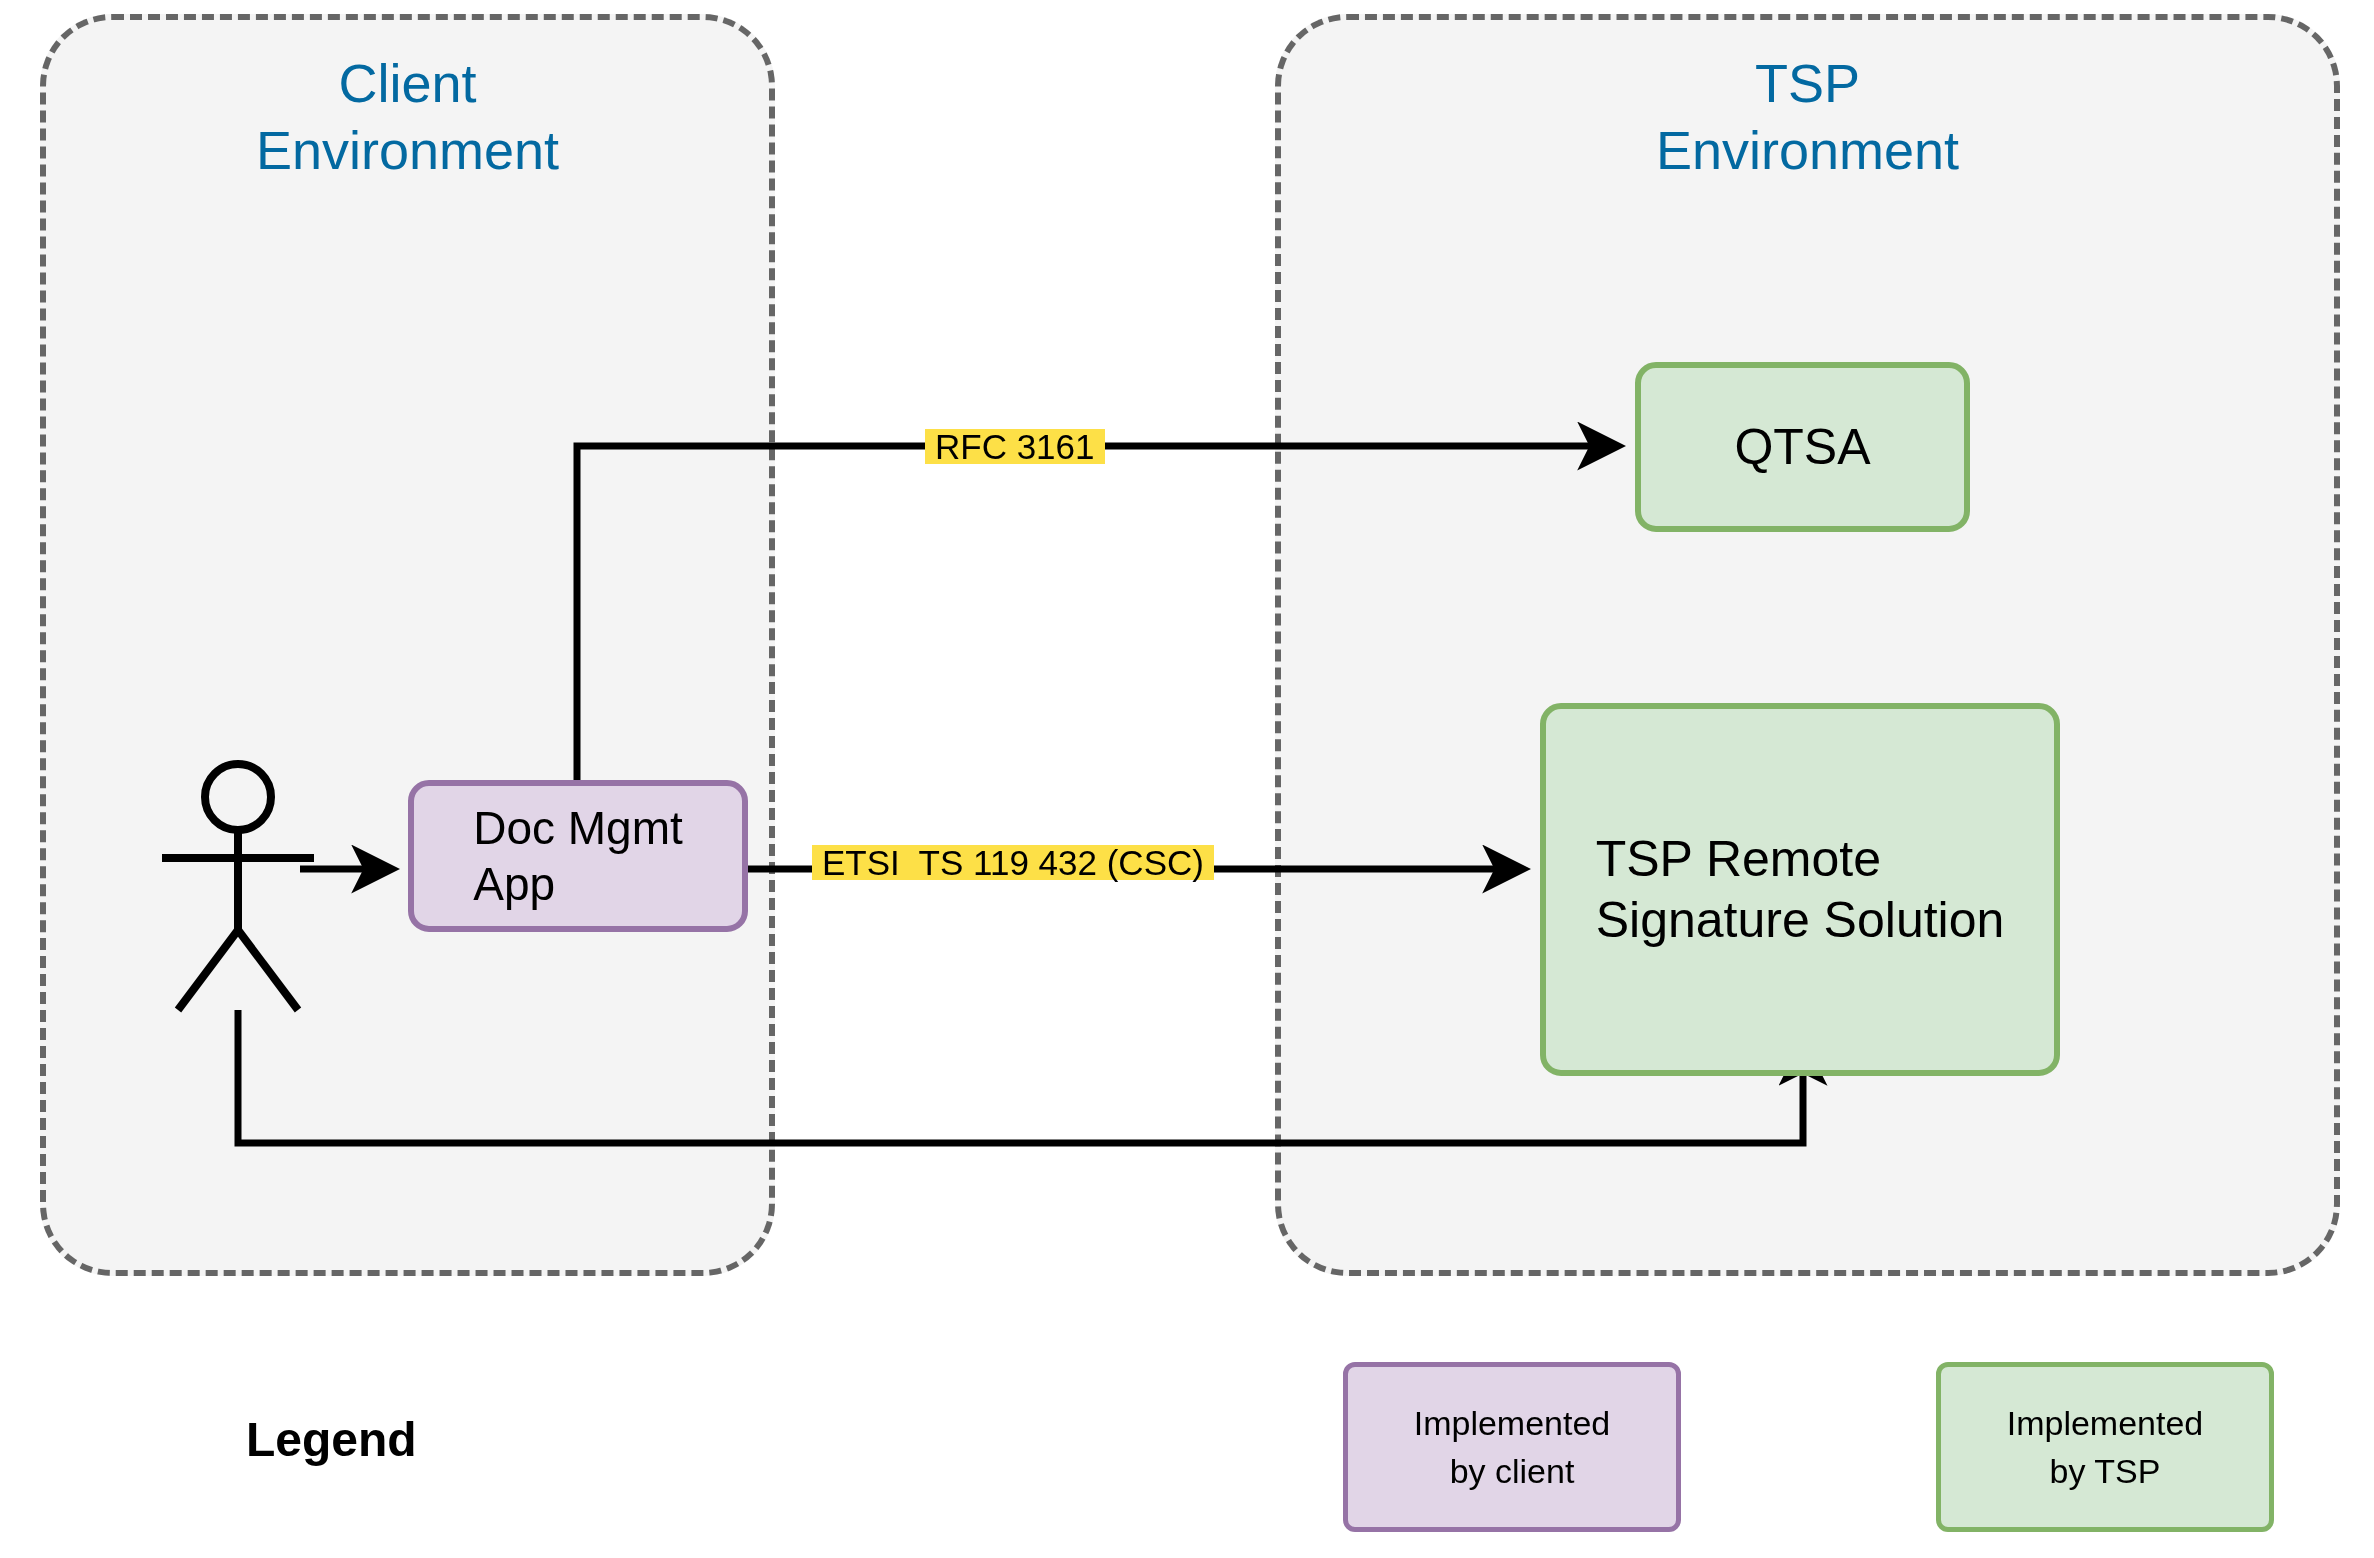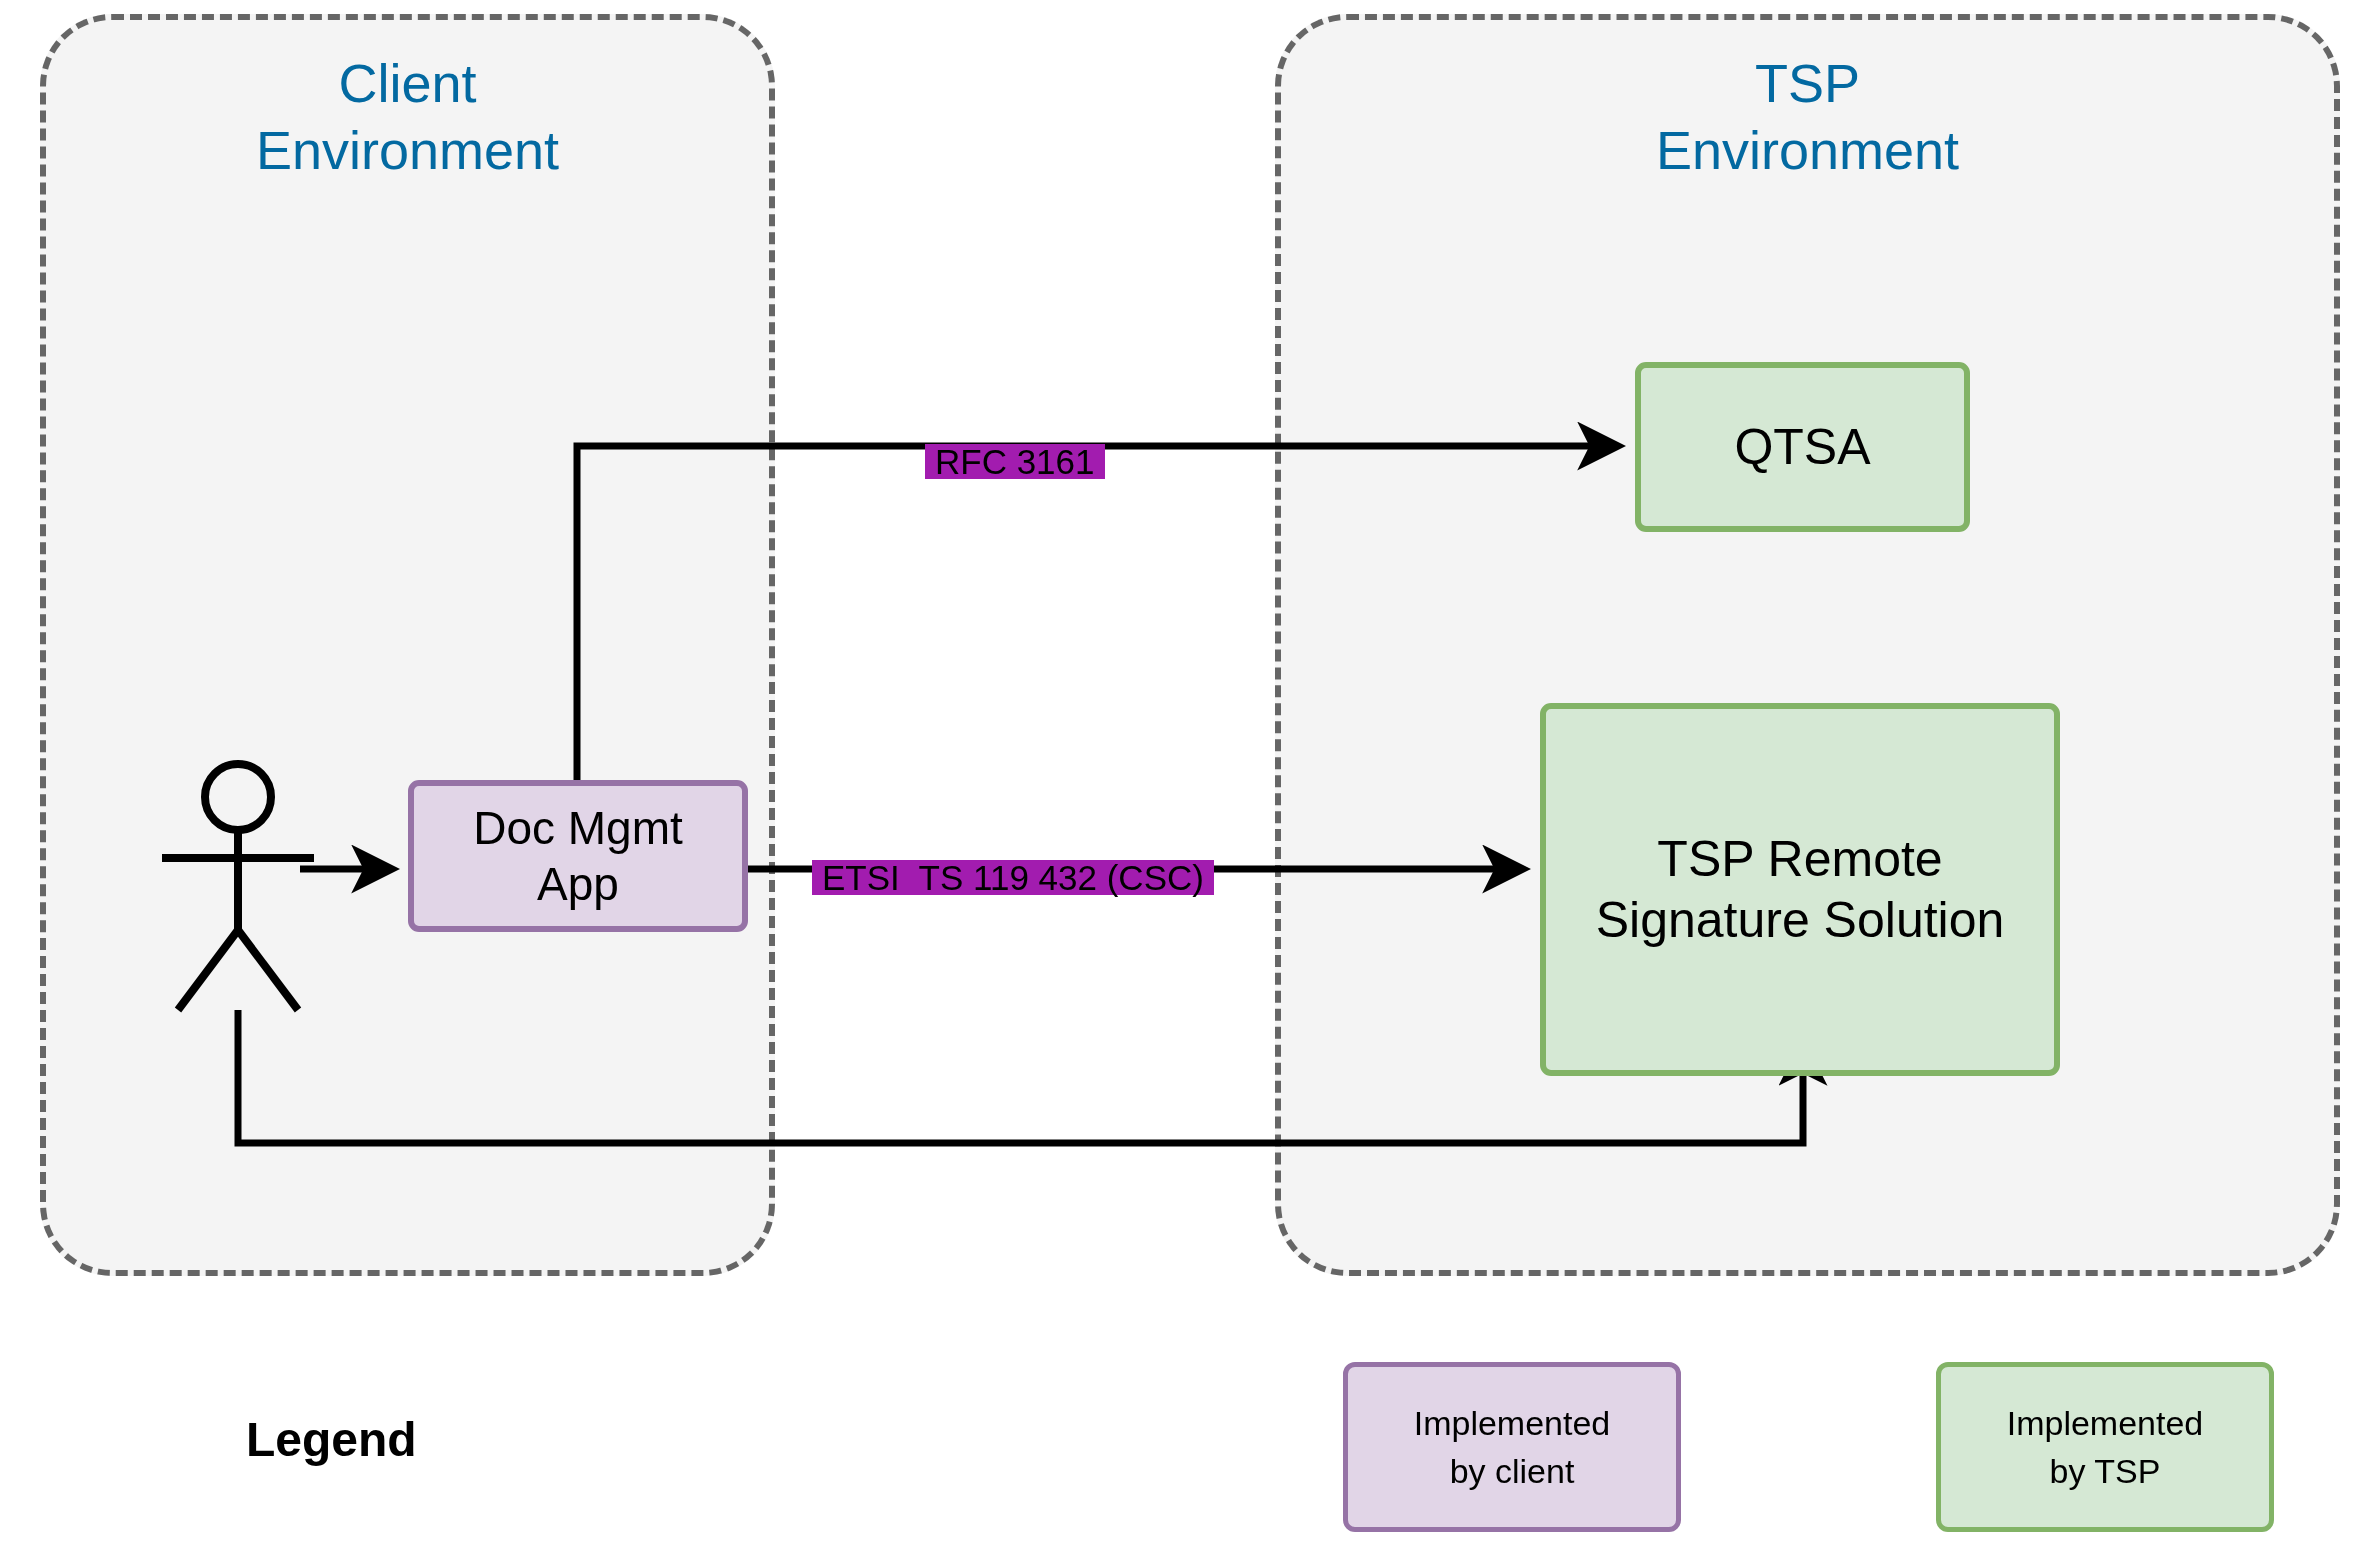--- a/index.html
+++ b/index.html
@@ -42,22 +42,21 @@
     white-space: pre-line;
     color: #0369a1;
   }
 
   .node {
     position: absolute;
     box-sizing: border-box;
     display: flex;
     align-items: center;
     justify-content: center;
-    text-align: center;
-    border-radius: 11px;
+    border-radius: 21px;
     border-width: 6px;
     border-style: solid;
     white-space: pre-line;
     line-height: 1.22;
   }
   .purple { background: #e1d5e7; border-color: #9673a6; }
   .green  { background: #d5e8d4; border-color: #82b366; }
 
   #doc-mgmt-app { left: 408px; top: 780px; width: 340px; height: 152px; font-size: 46px; }
   #qtsa         { left: 1635px; top: 362px; width: 335px; height: 170px; font-size: 50px; }
@@ -83,26 +82,25 @@
   #legend-label {
     position: absolute;
     left: 246px;
     top: 1412px;
     font-size: 48px;
     font-weight: bold;
   }
 
   .edge-label {
     position: absolute;
-    background: #a21caf;
+    background: #fde047;
     padding: 0 10px;
     font-size: 35px;
     white-space: pre;
     line-height: 1;
-    margin-top: 15px;
   }
   #label-rfc  { left: 925px; top: 429px; }
   #label-etsi { left: 812px; top: 845px; }
 
   svg#wires {
     position: absolute;
     left: 0; top: 0;
     width: 2374px;
     height: 1558px;
     pointer-events: none;

